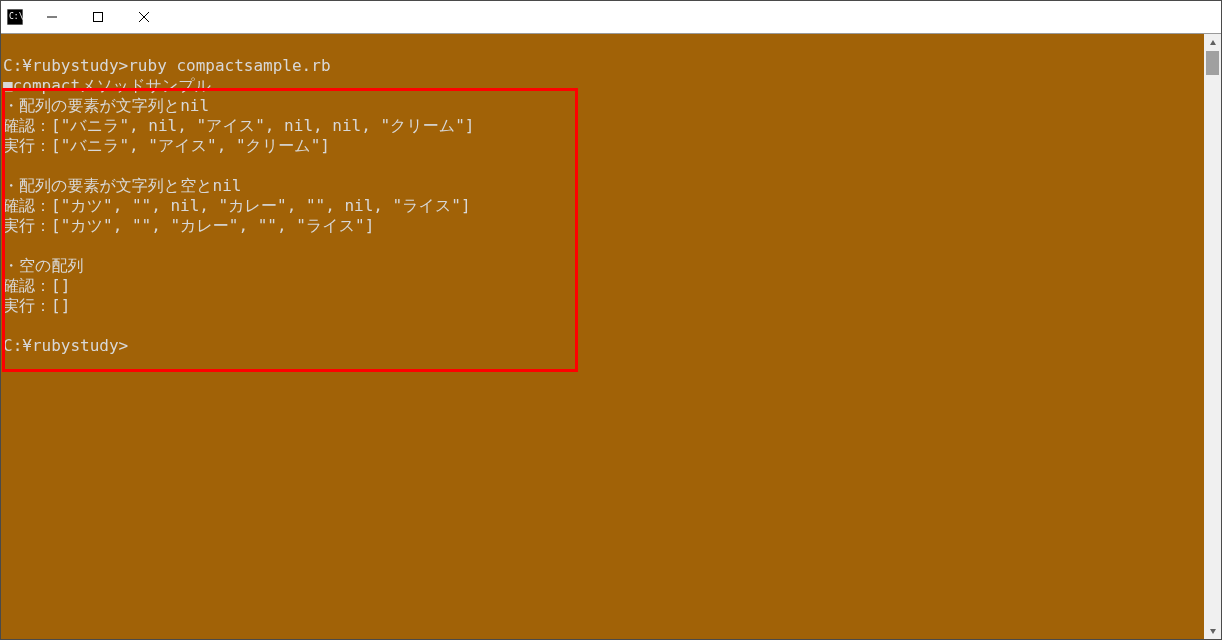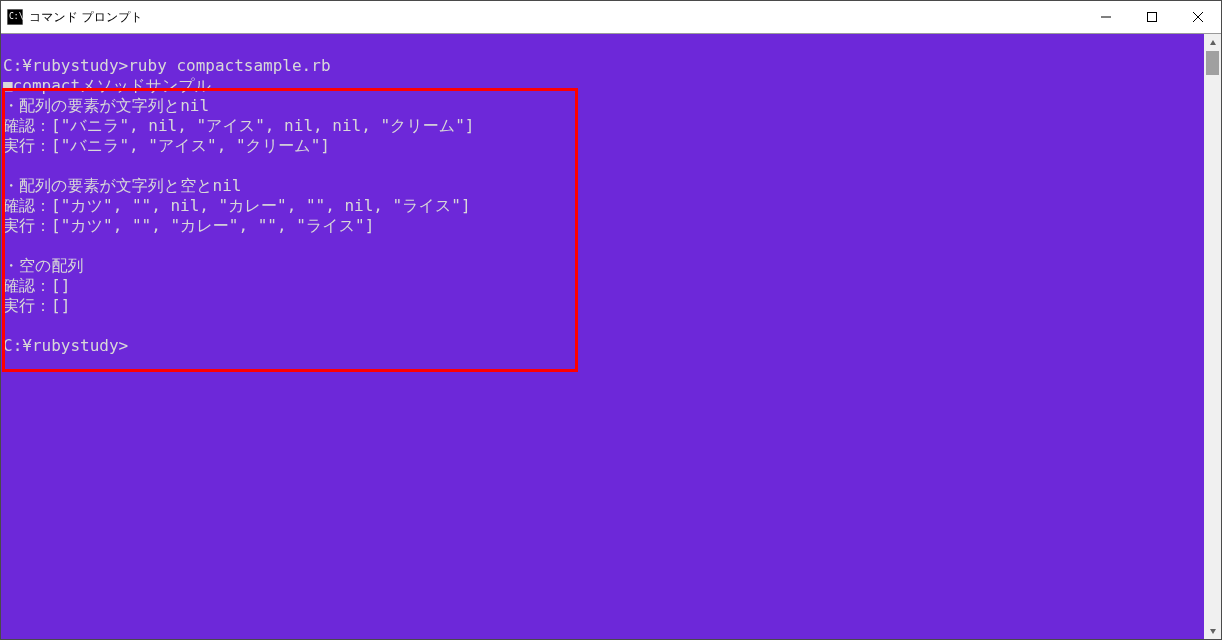--- a/index.html
+++ b/index.html
@@ -64,21 +64,21 @@
   }
   .content-area {
     flex: 1 1 auto;
     position: relative;
     background: #000000;
     display: flex;
     min-height: 0;
   }
   .terminal {
     flex: 1 1 auto;
-    background: #6d28d9;
+    background: #a16207;
     color: #d8d8d8;
     font-family: "MS Gothic", "Consolas", monospace;
     font-size: 16px;
     line-height: 20px;
     white-space: pre;
     padding: 2px 0 0 2px;
     position: relative;
     overflow: hidden;
     margin-right: 17px;
   }
@@ -139,21 +139,20 @@
 <body>
 
 <div class="window">
   <div class="titlebar">
     <span class="icon-box">
       <svg viewBox="0 0 16 16" width="16" height="16">
         <rect x="0" y="0" width="16" height="16" fill="#000000" stroke="#b8b8b8" stroke-width="1"></rect>
         <text x="2" y="10" font-size="8" fill="#ffffff" font-family="monospace">C:\</text>
       </svg>
     </span>
-    <span class="title-text">コマンド プロンプト</span>
     <div class="win-controls">
       <div class="win-btn">
         <svg viewBox="0 0 10 10">
             <path d="M0 5 H10"></path>
           </svg>
       </div>
       <div class="win-btn">
         <svg viewBox="0 0 10 10">
             <rect x="0.5" y="0.5" width="9" height="9"></rect>
           </svg>

